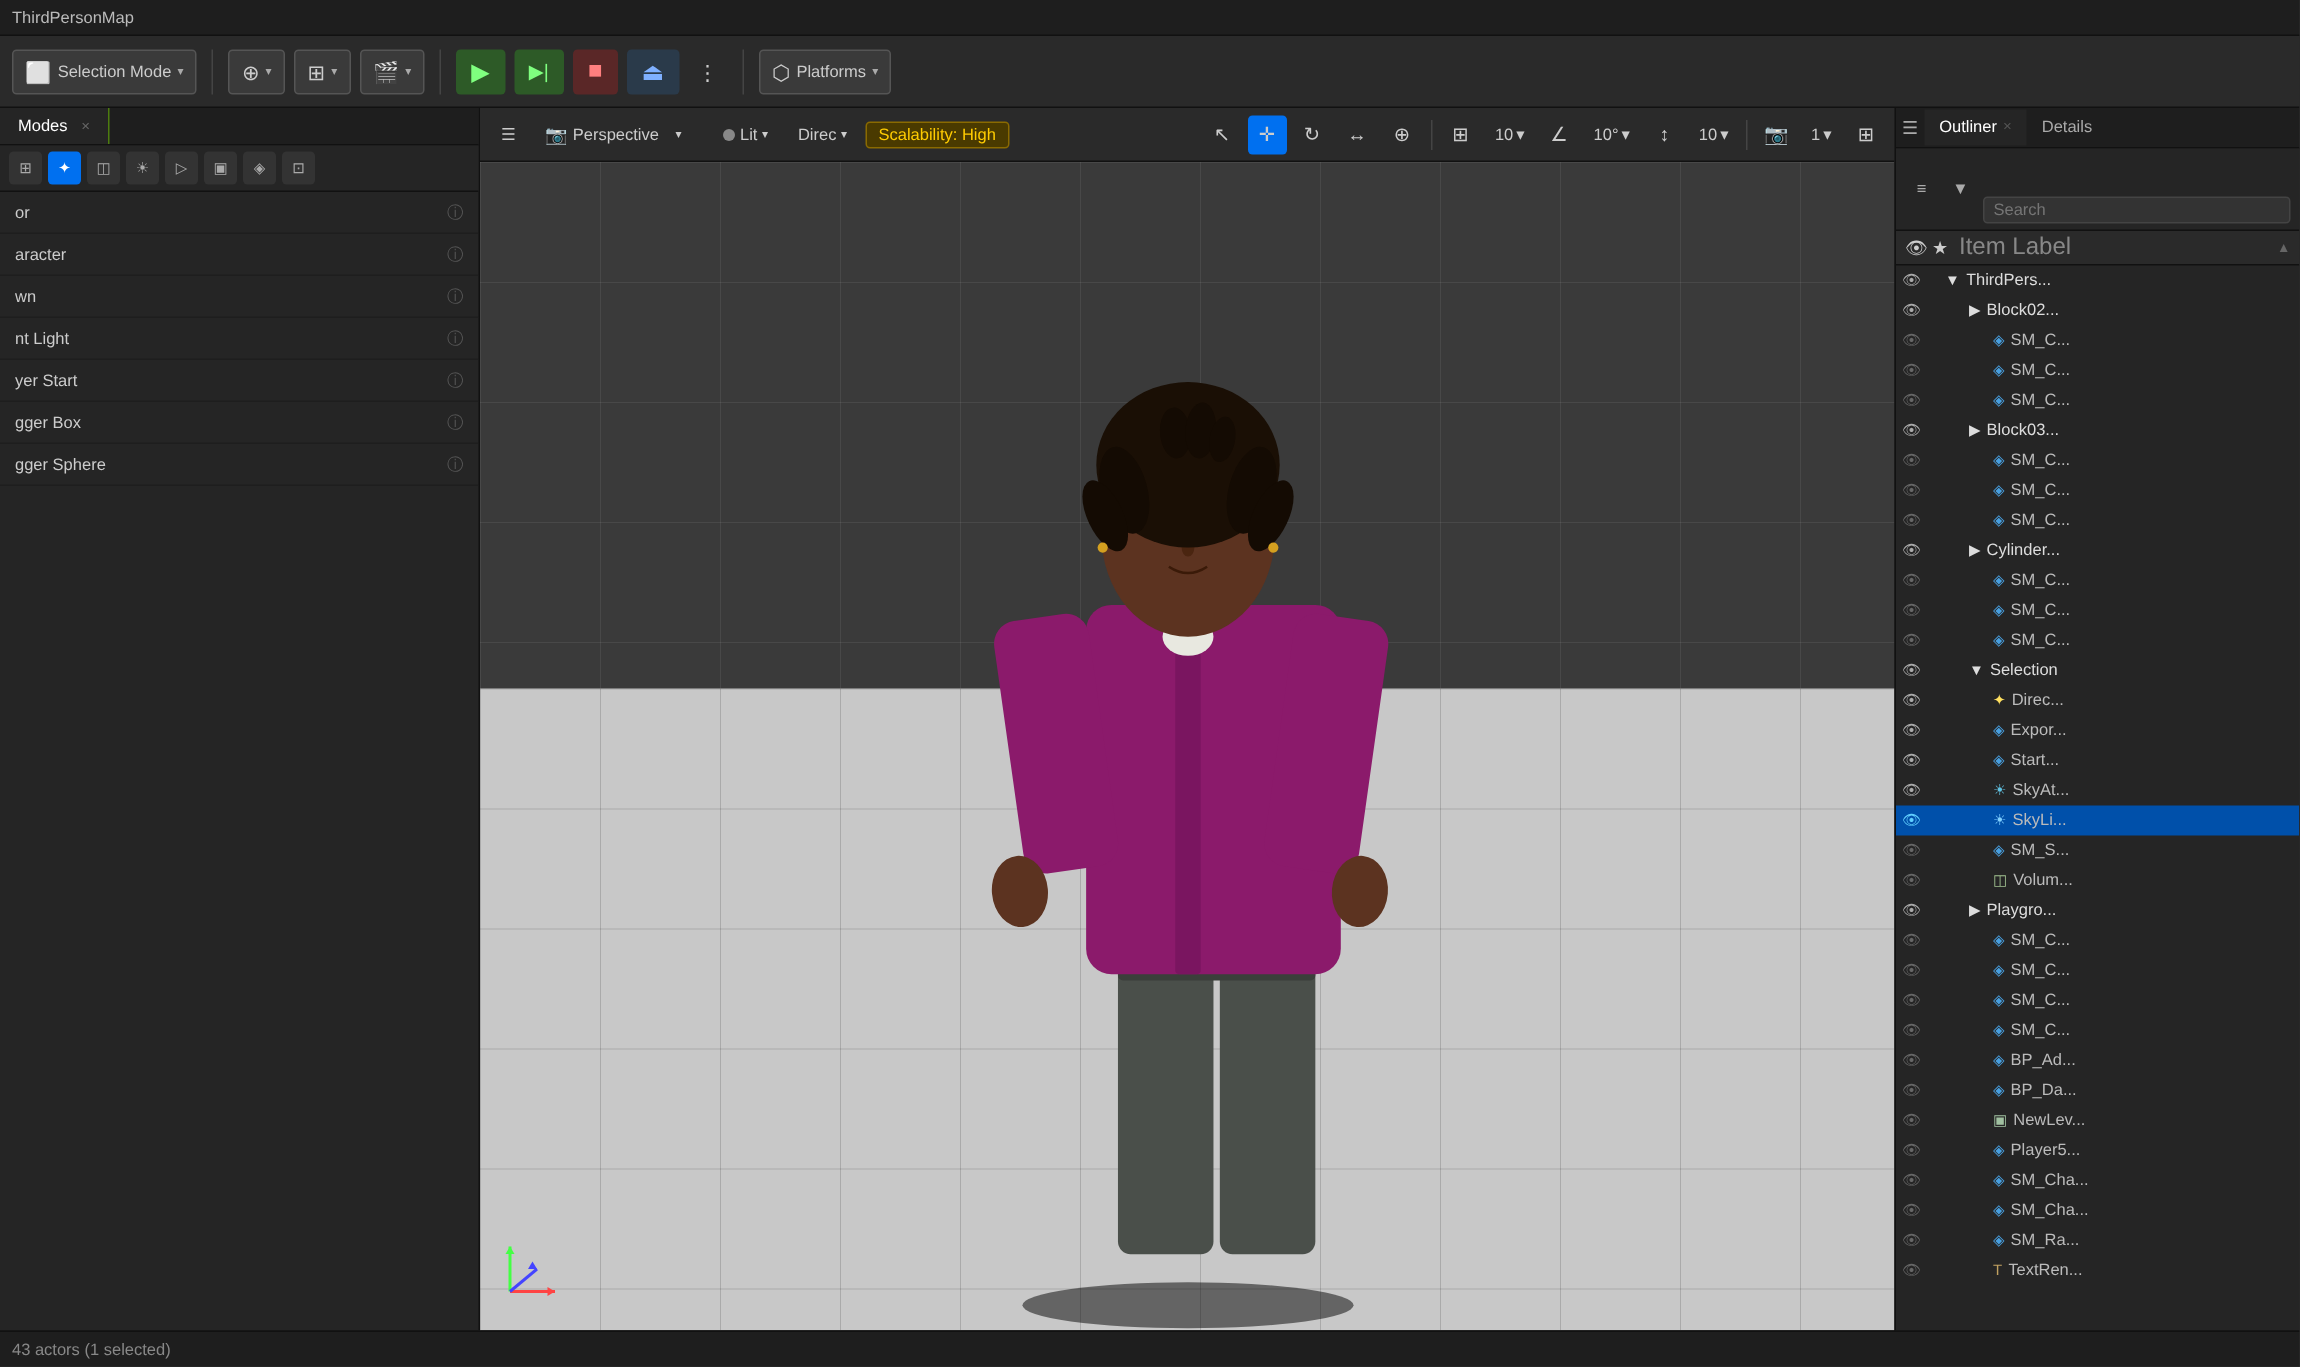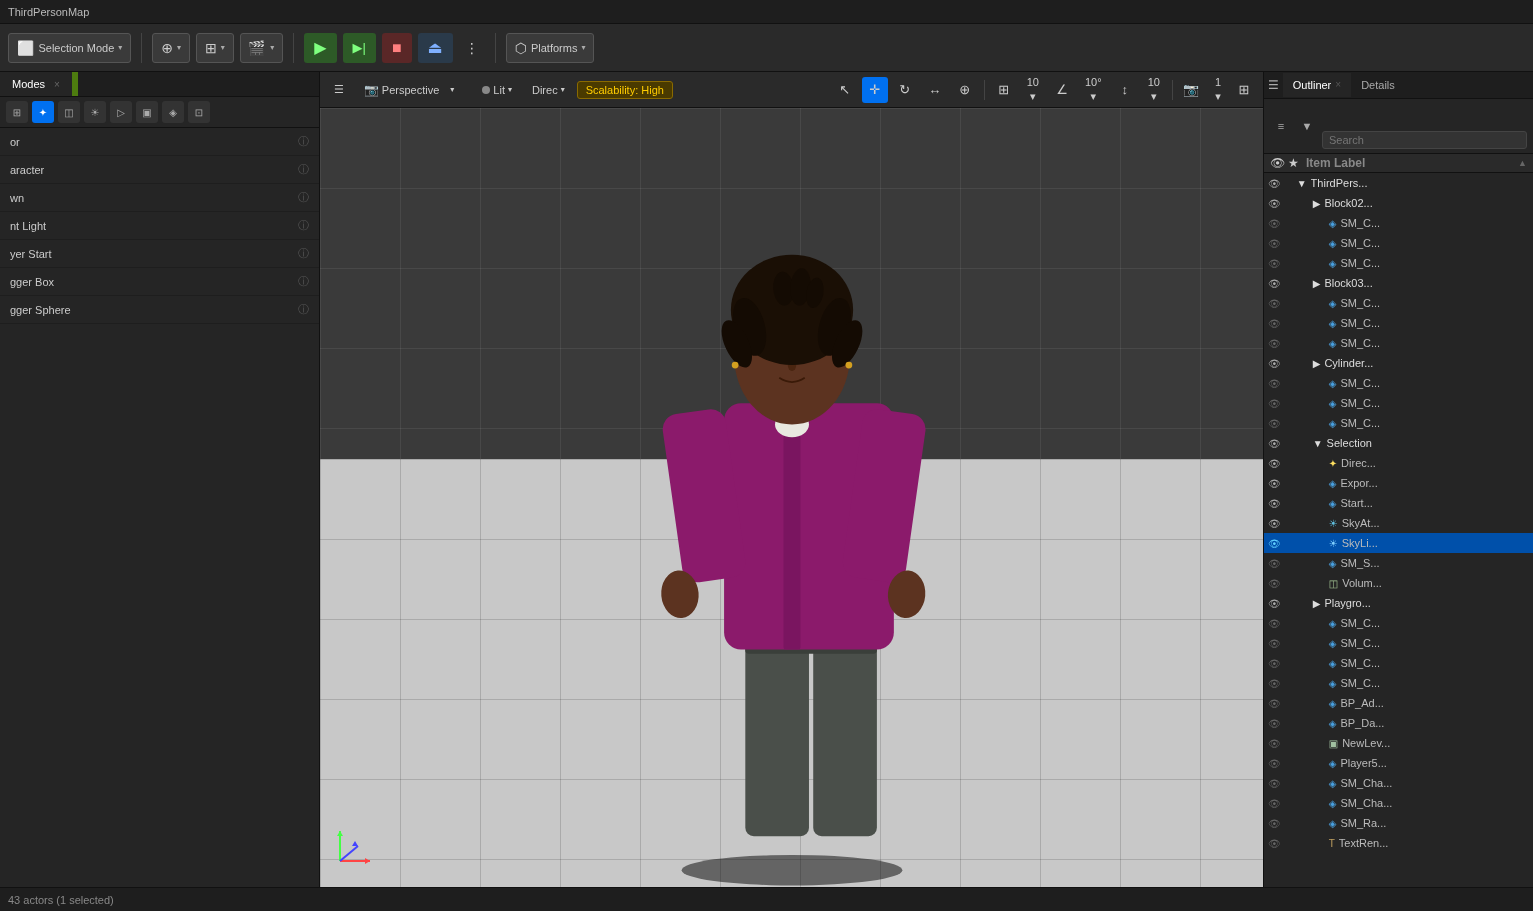--- a/index.html
+++ b/index.html
@@ -105,21 +105,21 @@
     .left-panel-tabs {
       display: flex;
       background: #1e1e1e;
       border-bottom: 1px solid #111;
     }
     .panel-tab {
       padding: 6px 12px;
       font-size: 11px;
       color: #aaa;
       cursor: pointer;
-      border-right: 6px solid #4d7c0f;
+      border-right: 1px solid #4d7c0f;
     }
     .panel-tab.active {
       background: #252525;
       color: #fff;
     }
     .panel-tab .close-x {
       margin-left: 6px;
       color: #666;
       font-size: 10px;
     }
@@ -240,21 +240,20 @@
       display: flex;
       align-items: center;
       gap: 2px;
       padding: 2px 6px;
       border-radius: 3px;
       cursor: pointer;
       font-size: 11px;
       color: #ccc;
       background: none;
       border: none;
-      flex-direction: column;
     }
 
     
     .viewport-content {
       flex: 1;
       position: relative;
       overflow: hidden;
     }
     .grid-bg {
       position: absolute;
@@ -361,24 +360,23 @@
     }
     .outliner-header {
       display: flex;
       align-items: center;
       padding: 2px 6px;
       background: #2a2a2a;
       border-bottom: 1px solid #111;
       gap: 4px;
     }
     .col-header {
-      font-size: 12px;
+      font-size: 16px;
       color: #888;
       flex: 1;
-      font-weight: bold;
     }
     .outliner-list {
       flex: 1;
       overflow-y: auto;
     }
     .outliner-item {
       display: flex;
       align-items: center;
       padding: 2px 4px;
       cursor: pointer;

